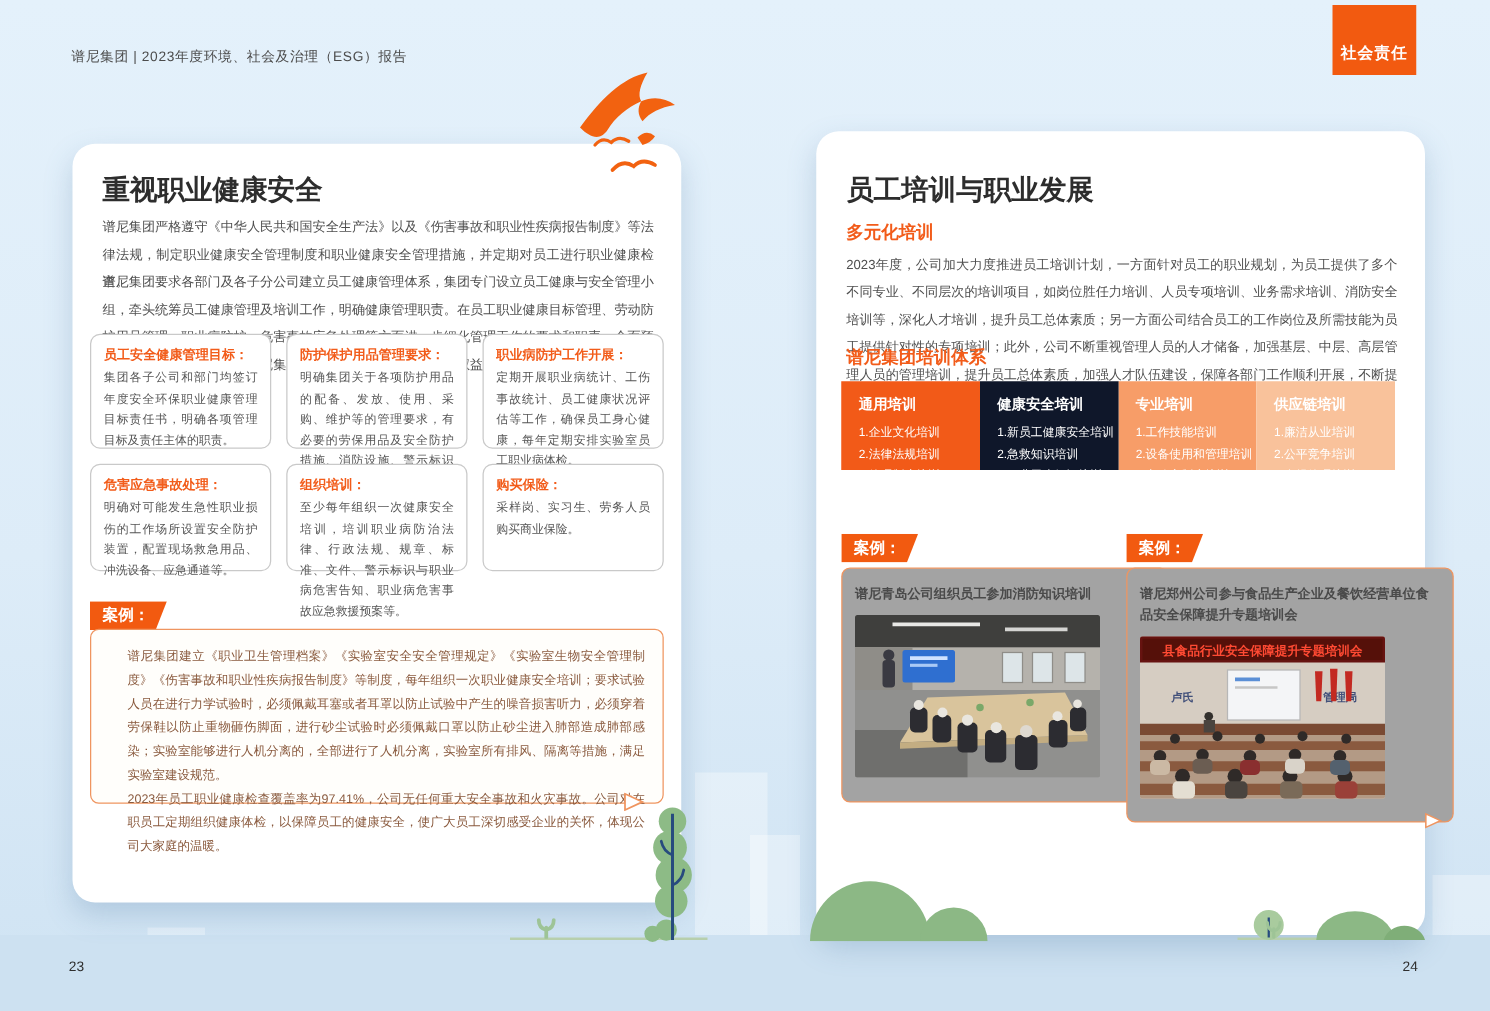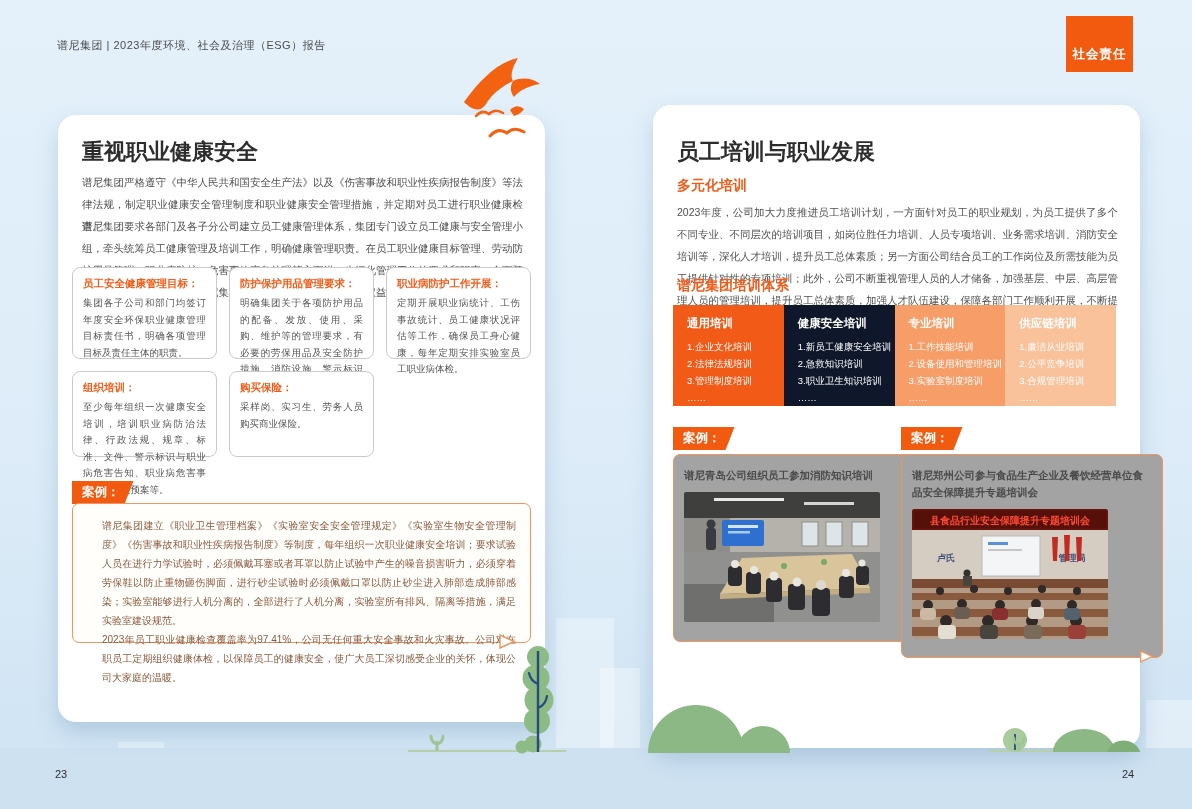--- a/index.html
+++ b/index.html
@@ -10,21 +10,21 @@
     font-family:"Liberation Sans","DejaVu Sans",sans-serif;
     color:#3c3c3c;
   }
   .abs{position:absolute;}
   
   .bottom-band{left:0;top:748px;width:1192px;height:61px;background:#cde1f1;}
   .bldg{background:rgba(255,255,255,0.34);}
   
   .report-header{left:57px;top:38px;font-size:11px;color:#4c4c4c;letter-spacing:.5px;}
   .corner-tab{
-    left:1066px;top:16px;width:67px;height:56px;background:#f25a10;
+    left:1066px;top:4px;width:67px;height:56px;background:#f25a10;
     display:flex;align-items:flex-end;justify-content:center;padding-bottom:9px;
     color:#fff;font-size:12.5px;font-weight:700;letter-spacing:1px;
   }
   
   .card{background:#fff;border-radius:18px;box-shadow:0 10px 22px rgba(90,130,170,.28);}
   .card-left{left:58px;top:115px;width:487px;height:607px;}
   .card-right{left:653px;top:105px;width:487px;height:643px;}
   .page-h1{position:absolute;left:24px;font-size:22px;font-weight:700;color:#2d2d2d;margin:0;}
   .intro{position:absolute;left:24px;width:441px;font-size:10.5px;line-height:22px;color:#4f4f4f;text-align:justify;margin:0;}
   .orange-h2{position:absolute;left:24px;font-size:14px;font-weight:700;color:#f25c1a;margin:0;}
@@ -35,21 +35,21 @@
   .info-title{font-size:10.5px;font-weight:700;color:#f25c1a;margin-bottom:4px;}
   .info-body{font-size:9.5px;line-height:16.5px;color:#555;text-align:justify;}
   
   .case-tag{background:#f25a10;color:#fff;font-size:12.5px;font-weight:700;
     padding:3px 14px 3px 10px;display:inline-block;
     clip-path:polygon(0 0,100% 0,calc(100% - 9px) 100%,0 100%);}
   .case-box{border:1.2px solid #ef9560;border-radius:7px;background:#fffefb;padding:12px 14px;}
   .case-text{font-size:10px;line-height:19px;color:#8a5a3e;text-align:justify;margin:0;}
   .dogear{position:absolute;right:14px;bottom:-7px;}
   
-  .train-table{position:absolute;left:20px;top:200px;width:443px;height:101px;display:flex;}
+  .train-table{position:absolute;left:20px;top:200px;width:443px;height:71px;display:flex;}
   .train-col{flex:1;color:#fff;padding:11px 0 0 14px;}
   .train-head{font-size:11.5px;font-weight:700;margin-bottom:7px;}
   .train-item{font-size:9.5px;line-height:17px;}
   
   .mini-case{position:absolute;width:218px;}
   .mini-box{position:absolute;top:27px;left:0;width:262px;border:1.2px solid #ef9560;border-radius:7px;
     background:#a3a3a3;padding:10px;}
   .mini-caption{font-size:10.5px;font-weight:600;color:#4a4a4a;line-height:17px;margin:2px 0 8px 0;}
   .photo{display:block;border-radius:2px;}
   
@@ -87,20 +87,24 @@
         <div class="info-title">员工安全健康管理目标：</div>
         <div class="info-body">集团各子公司和部门均签订年度安全环保职业健康管理目标责任书，明确各项管理目标及责任主体的职责。</div>
       </div>
       <div class="info-card">
         <div class="info-title">防护保护用品管理要求：</div>
         <div class="info-body">明确集团关于各项防护用品的配备、发放、使用、采购、维护等的管理要求，有必要的劳保用品及安全防护措施、消防设施、警示标识等。</div>
       </div>
       <div class="info-card">
         <div class="info-title">职业病防护工作开展：</div>
         <div class="info-body">定期开展职业病统计、工伤事故统计、员工健康状况评估等工作，确保员工身心健康，每年定期安排实验室员工职业病体检。</div>
+      </div>
+      <div class="info-card">
+        <div class="info-title">危害应急事故处理：</div>
+        <div class="info-body">明确对可能发生急性职业损伤的工作场所设置安全防护装置，配置现场救急用品、冲洗设备、应急通道等。</div>
       </div>
       <div class="info-card">
         <div class="info-title">组织培训：</div>
         <div class="info-body">至少每年组织一次健康安全培训，培训职业病防治法律、行政法规、规章、标准、文件、警示标识与职业病危害告知、职业病危害事故应急救援预案等。</div>
       </div>
       <div class="info-card">
         <div class="info-title">购买保险：</div>
         <div class="info-body">采样岗、实习生、劳务人员购买商业保险。</div>
       </div>
     </div>

